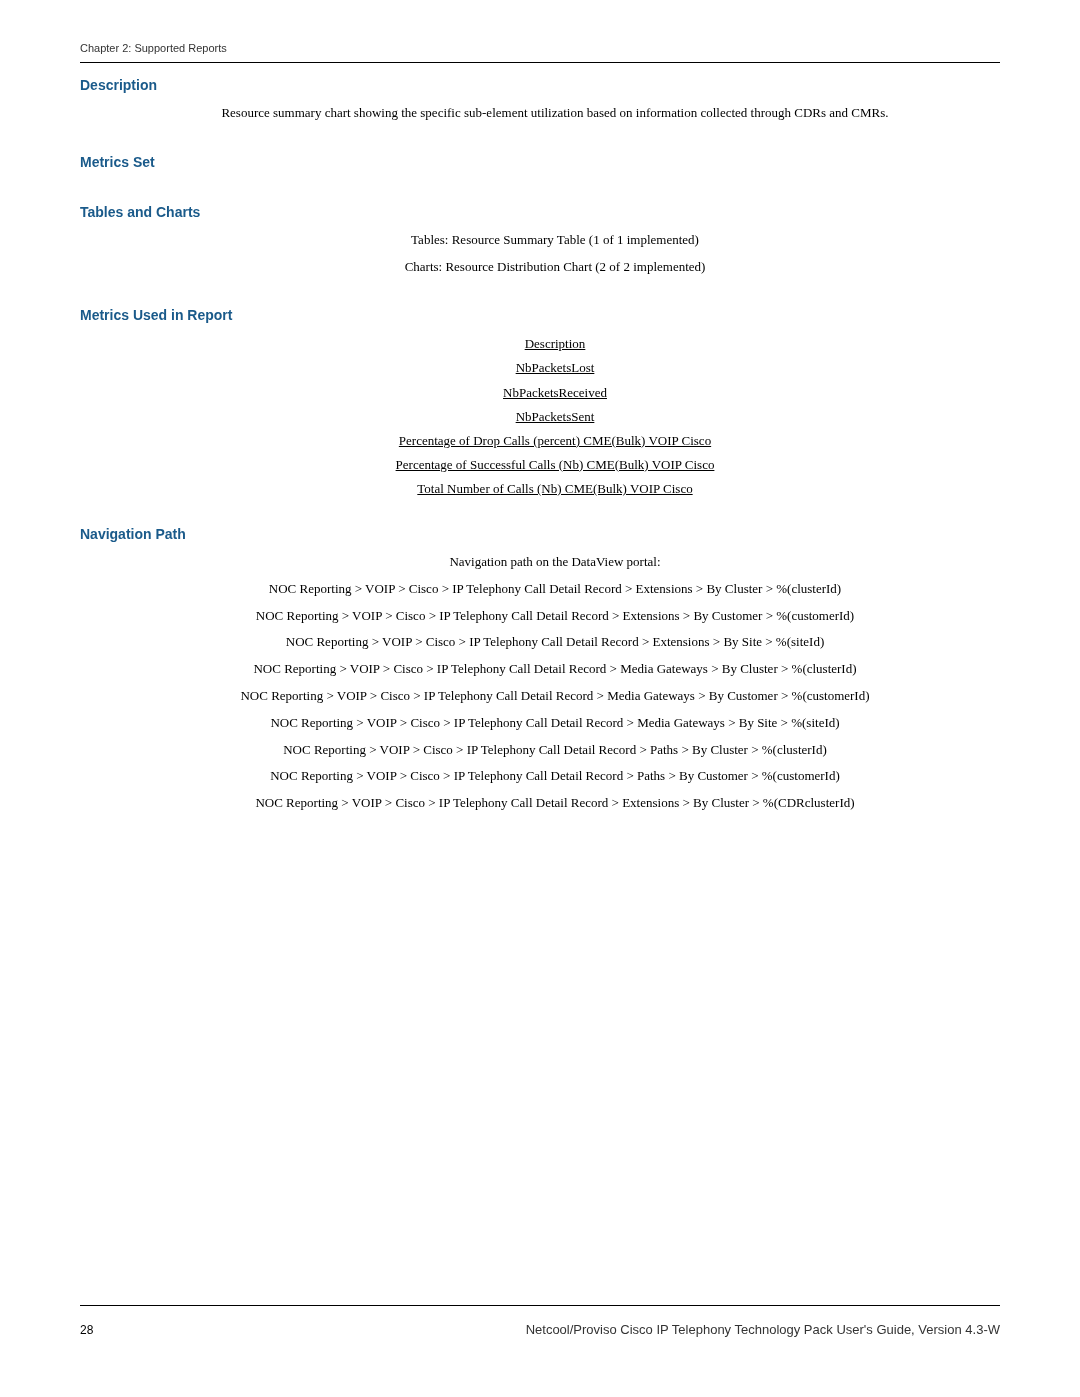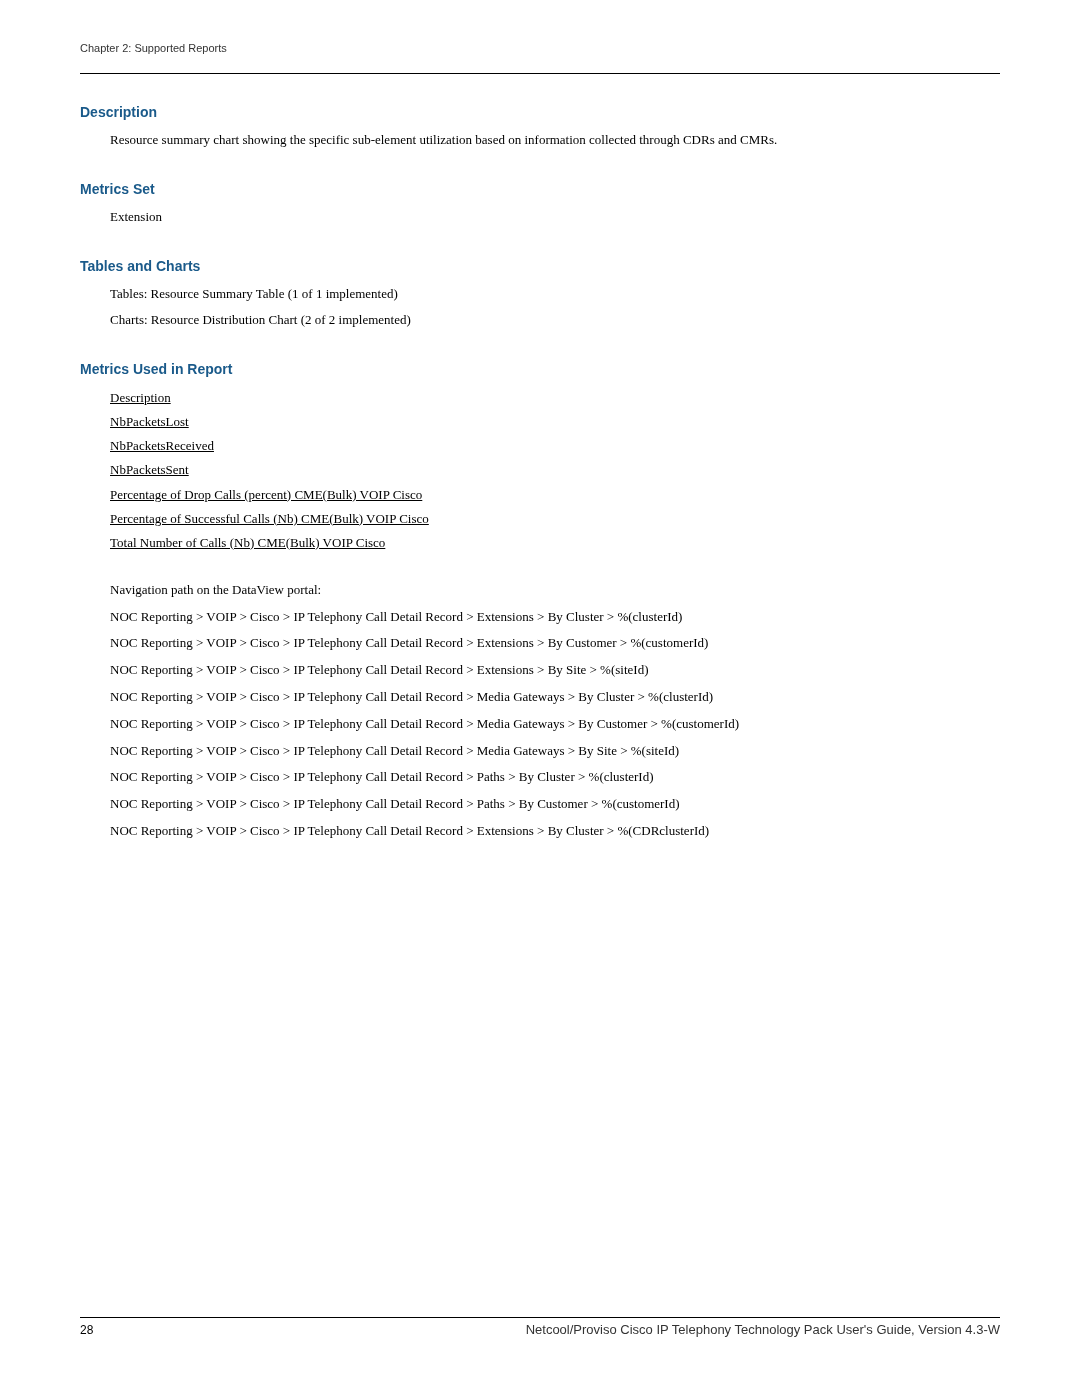--- a/index.html
+++ b/index.html
@@ -20,22 +20,22 @@
 
     .page-container {
       padding: 40px 80px 60px 80px;
       min-height: 1397px;
       display: flex;
       flex-direction: column;
     }
 
     .top-bar {
       border-bottom: 1px solid #000;
-      padding-bottom: 17px;
-      margin-bottom: 30px;
+      padding-bottom: 6px;
+      margin-bottom: 14px;
     }
 
     .chapter-label {
       font-size: 11px;
       color: #333;
       font-family: Arial, sans-serif;
     }
 
     .page-title {
       font-family: 'Arial', sans-serif;
@@ -55,20 +55,21 @@
       font-family: 'Arial', sans-serif;
       font-size: 14px;
       font-weight: bold;
       color: #1a5a8a;
       margin-bottom: 10px;
     }
 
     .section-body {
       margin-left: 30px;
       line-height: 1.7;
+      text-align: center;
     }
 
     .section-body p {
       margin-bottom: 6px;
       font-size: 13px;
       line-height: 1.6;
     }
 
     .metric-link {
       display: block;
@@ -85,21 +86,21 @@
     }
 
     .nav-intro {
       font-size: 13px;
       margin-bottom: 8px;
     }
 
     .bottom-bar {
       margin-top: auto;
       border-top: 1px solid #000;
-      padding-top: 4px;
+      padding-top: 16px;
       display: flex;
       justify-content: space-between;
       align-items: center;
     }
 
     .page-number {
       font-size: 12px;
       font-family: Arial, sans-serif;
     }
 
@@ -121,23 +122,20 @@
 
   <div class="section">
     <div class="section-heading">Description</div>
     <div class="section-body">
       <p>Resource summary chart showing the specific sub-element utilization based on information collected through CDRs and CMRs.</p>
     </div>
   </div>
 
   <div class="section">
     <div class="section-heading">Metrics Set</div>
-    <div class="section-body">
-      <p>Extension</p>
-    </div>
   </div>
 
   <div class="section">
     <div class="section-heading">Tables and Charts</div>
     <div class="section-body">
       <p>Tables:   Resource Summary Table (1 of 1 implemented)</p>
       <p>Charts:   Resource Distribution Chart (2 of 2 implemented)</p>
     </div>
   </div>
 
@@ -149,20 +147,21 @@
         <span class="metric-link">NbPacketsLost</span>
         <span class="metric-link">NbPacketsReceived</span>
         <span class="metric-link">NbPacketsSent</span>
         <span class="metric-link">Percentage of Drop Calls (percent) CME(Bulk) VOIP Cisco</span>
         <span class="metric-link">Percentage of Successful Calls (Nb) CME(Bulk) VOIP Cisco</span>
         <span class="metric-link">Total Number of Calls (Nb) CME(Bulk) VOIP Cisco </span>
       </div>
   </div>
 
   <div class="section">
+    <div class="section-heading">Navigation Path</div>
     <div class="section-body">
       <p class="nav-intro">Navigation path on the DataView portal:</p>
 
     <p class="nav-path">NOC Reporting &gt; VOIP &gt; Cisco &gt; IP Telephony Call Detail Record &gt; Extensions &gt; By Cluster &gt; %(clusterId)</p>
         <p class="nav-path">NOC Reporting &gt; VOIP &gt; Cisco &gt; IP Telephony Call Detail Record &gt; Extensions &gt; By Customer &gt; %(customerId)</p>
         <p class="nav-path">NOC Reporting &gt; VOIP &gt; Cisco &gt; IP Telephony Call Detail Record &gt; Extensions &gt; By Site &gt; %(siteId)</p>
         <p class="nav-path">NOC Reporting &gt; VOIP &gt; Cisco &gt; IP Telephony Call Detail Record &gt; Media Gateways &gt; By Cluster &gt; %(clusterId)</p>
         <p class="nav-path">NOC Reporting &gt; VOIP &gt; Cisco &gt; IP Telephony Call Detail Record &gt; Media Gateways &gt; By Customer &gt; %(customerId)</p>
         <p class="nav-path">NOC Reporting &gt; VOIP &gt; Cisco &gt; IP Telephony Call Detail Record &gt; Media Gateways &gt; By Site &gt; %(siteId)</p>
         <p class="nav-path">NOC Reporting &gt; VOIP &gt; Cisco &gt; IP Telephony Call Detail Record &gt; Paths &gt; By Cluster &gt; %(clusterId)</p>

